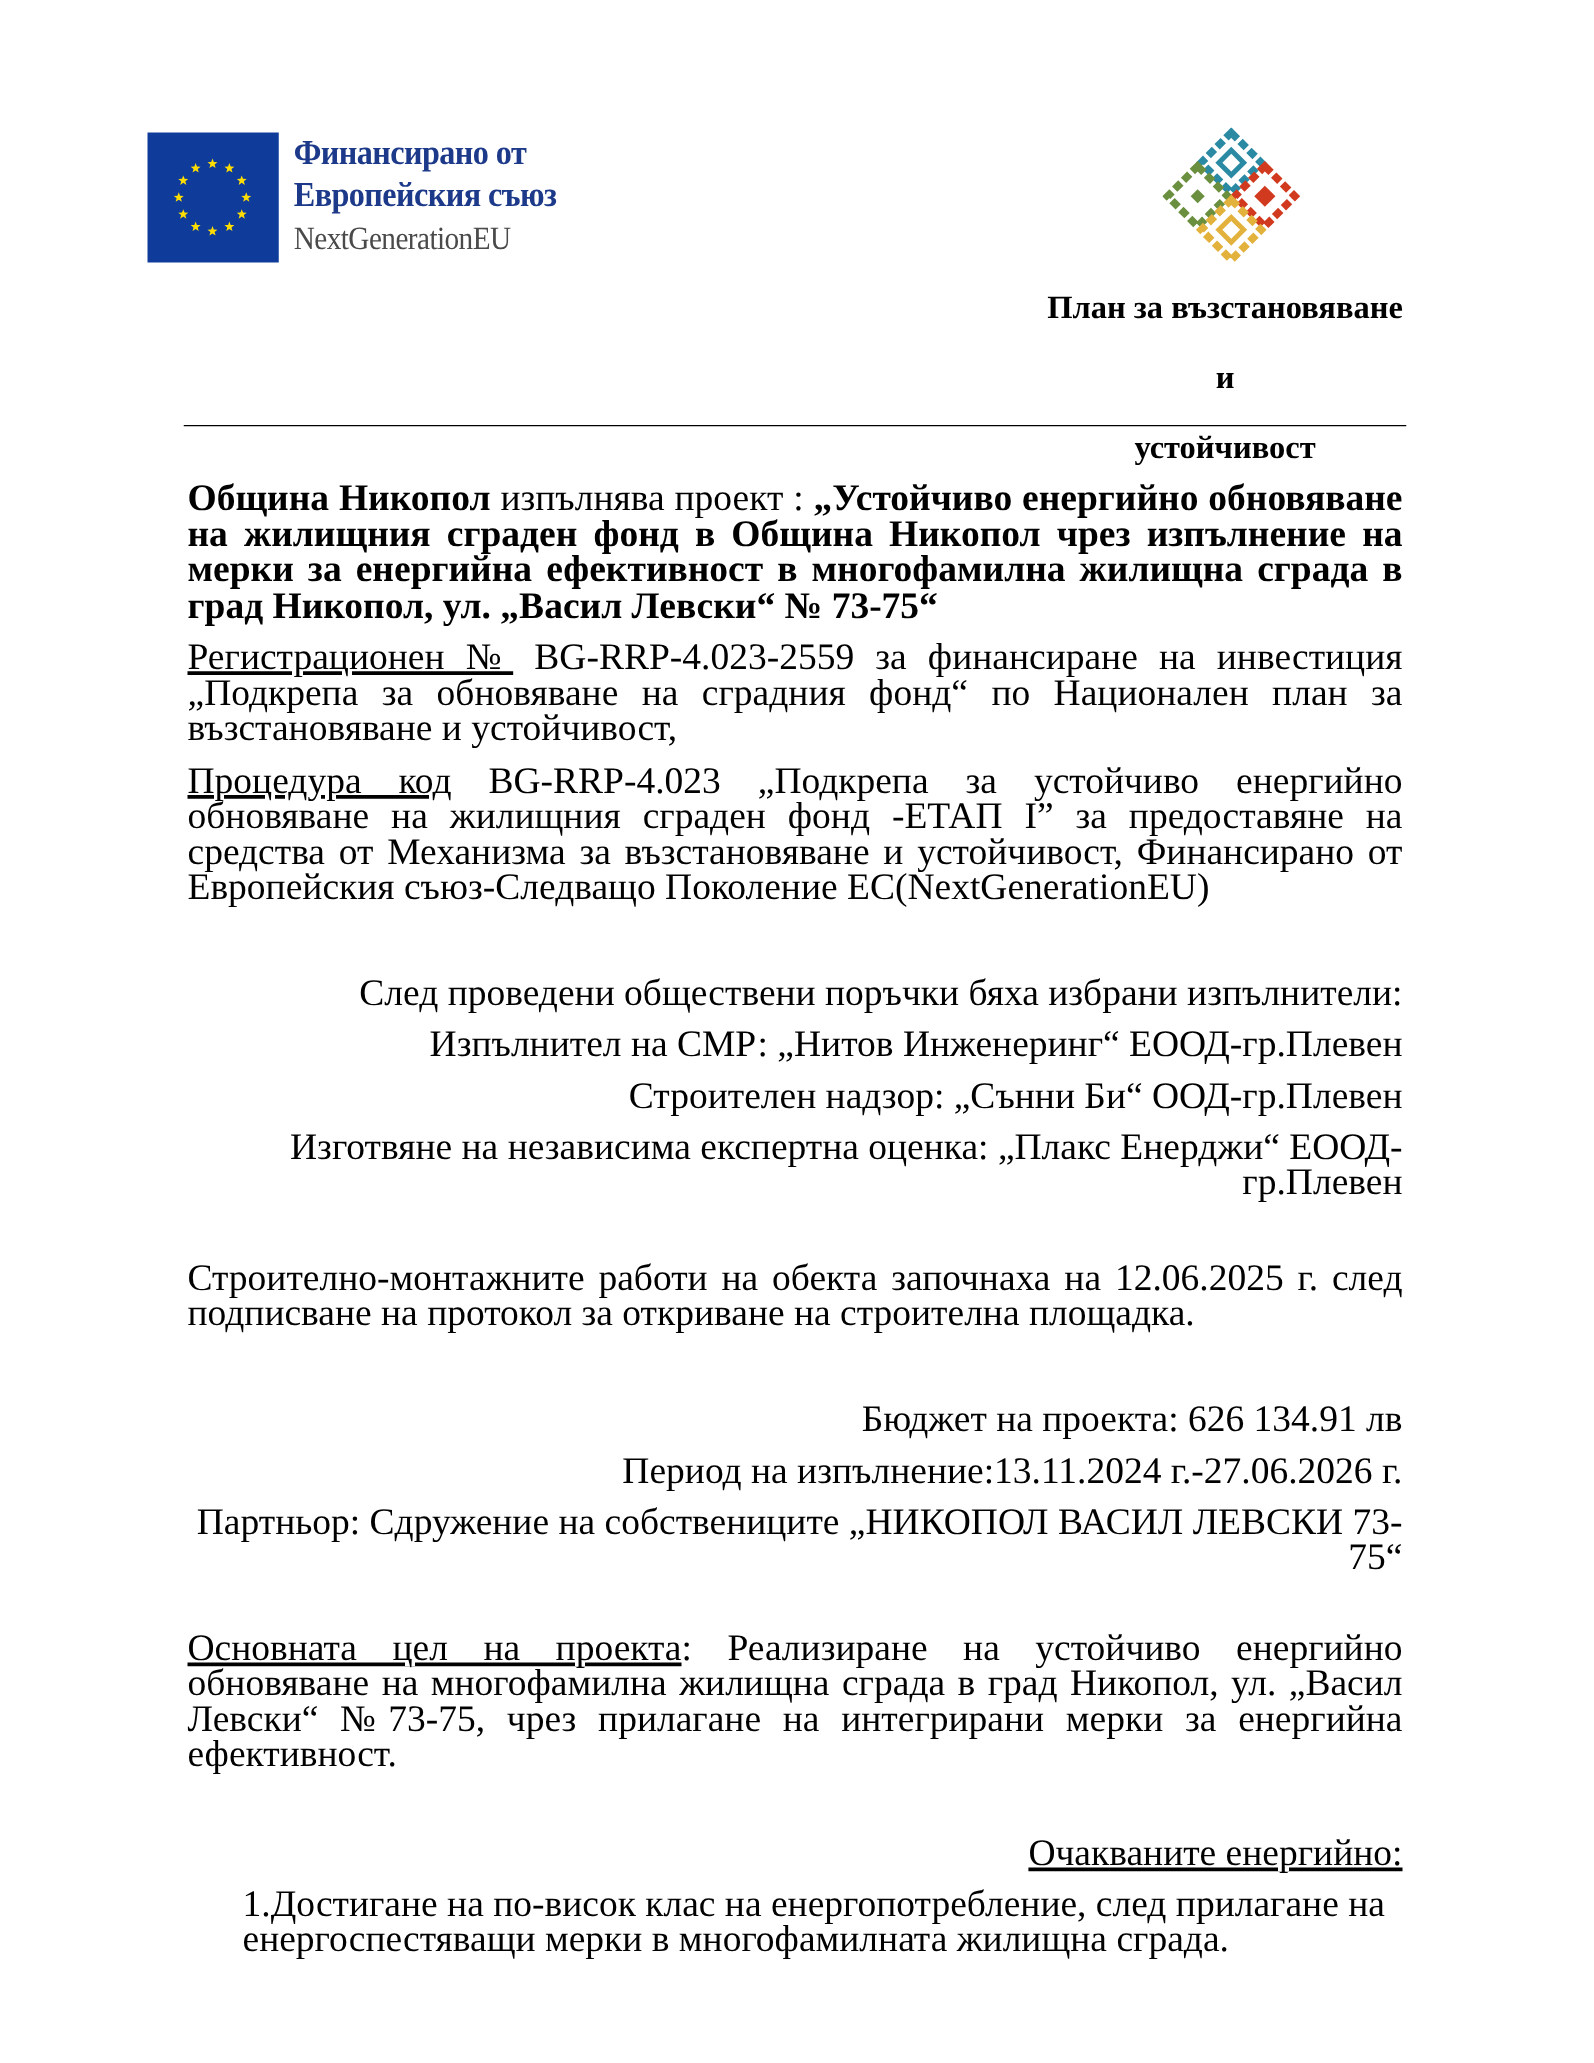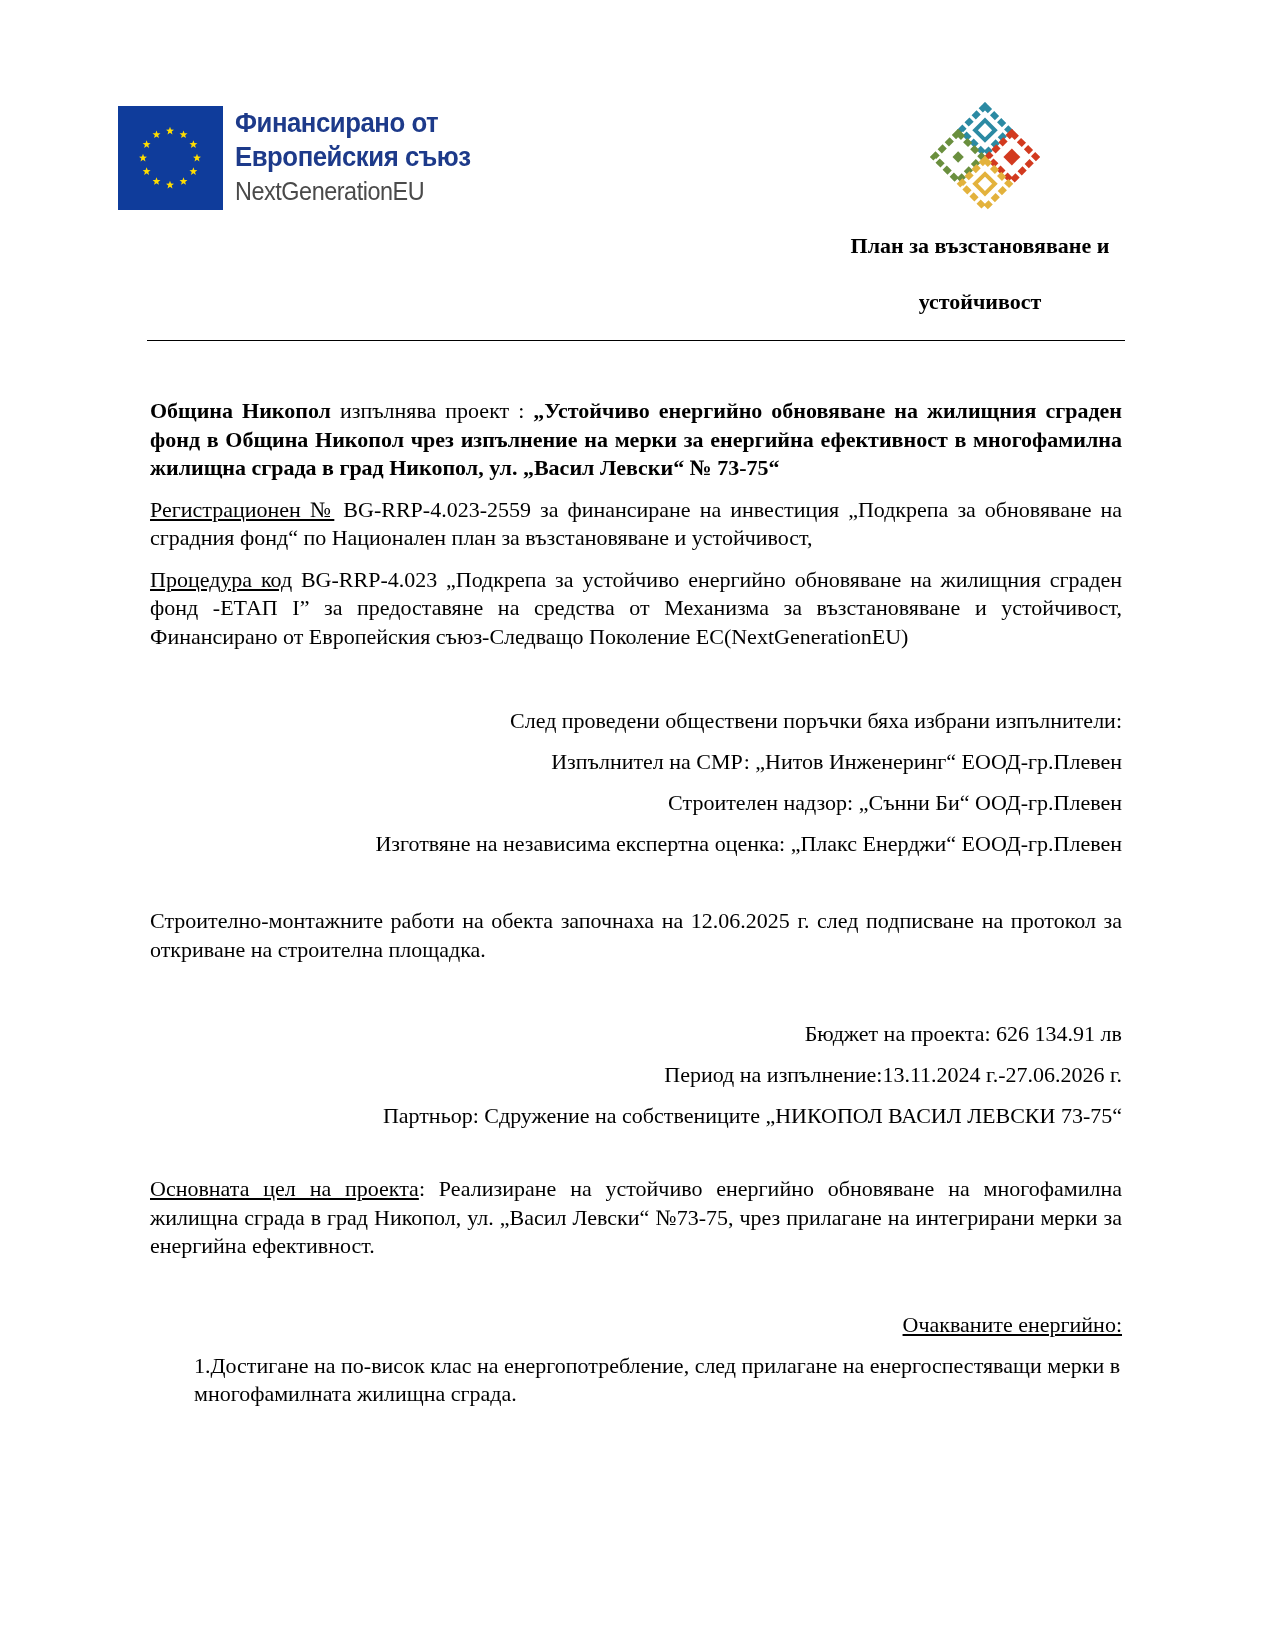--- a/index.html
+++ b/index.html
@@ -1,28 +1,28 @@
 <!DOCTYPE html>
 <html><head>
 <meta charset="utf-8">
 <style>
   html, body { margin: 0; padding: 0; background: #ffffff; }
   body { width: 1275px; height: 1650px; position: relative; overflow: hidden;
          font-family: "Liberation Serif", "DejaVu Serif", serif; color: #000; }
   .eu-logo { position: absolute; left: 118px; top: 106px; display: flex; align-items: flex-start; }
   .eu-flag { width: 105px; height: 104px; background: #0f3c9b; position: relative; }
   .eu-flag svg { position: absolute; left: 0; top: 0; }
-  .eu-text { margin-left: 12px; font-family: Liberation Sans, sans-serif; }
+  .eu-text { margin-left: 12px; font-family: Liberation Serif, serif; }
   .eu-line1, .eu-line2 { color: #1d3a8a; font-weight: bold; font-size: 28px; line-height: 34px; letter-spacing: -0.5px; transform: scaleX(0.92); transform-origin: left; white-space: nowrap; }
   .eu-line3 { color: #4a4a4a; font-size: 26px; line-height: 34px; letter-spacing: -0.5px; transform: scaleX(0.9); transform-origin: left; white-space: nowrap; }
   .rrp-logo { position: absolute; left: 930px; top: 102px; width: 110px; height: 110px; }
   .rrp-title { position: absolute; left: 830px; top: 218px; width: 300px; text-align: center;
-               font-weight: bold; font-size: 22px; line-height: 56px; }
+               font-weight: bold; font-size: 26px; line-height: 56px; }
   .rule { position: absolute; left: 147px; top: 340px; width: 978px; height: 1px; background: #000; }
-  .content { position: absolute; left: 150px; top: 397px; width: 972px; font-size: 22px; line-height: 28.5px; }
+  .content { position: absolute; left: 150px; top: 385px; width: 972px; font-size: 30px; line-height: 28.5px; }
   .just { text-align: justify; text-align-last: left; }
   p { margin: 0; }
   .b { font-weight: bold; }
   .u { text-decoration: underline; }
   .gap-m { height: 13px; }
   .gap-l { height: 56px; }
   .line { line-height: 28px; margin-bottom: 13px; text-align: right; }
 </style>
 </head>
 <body>

